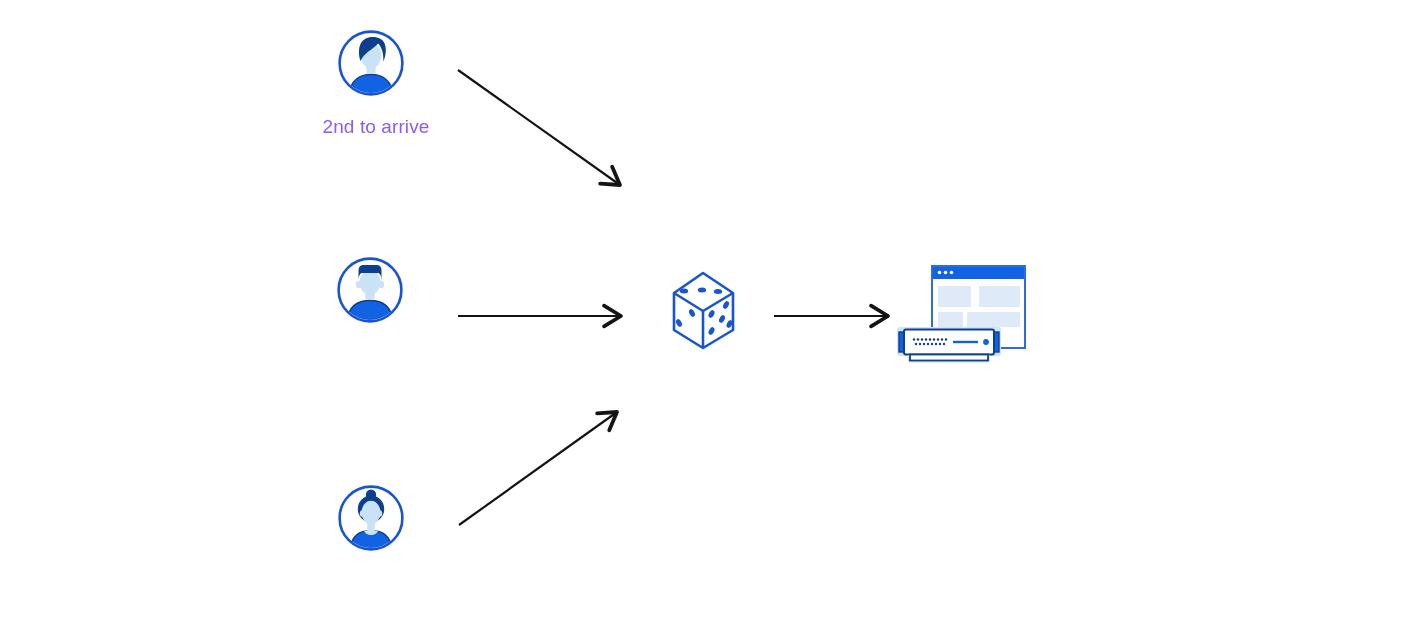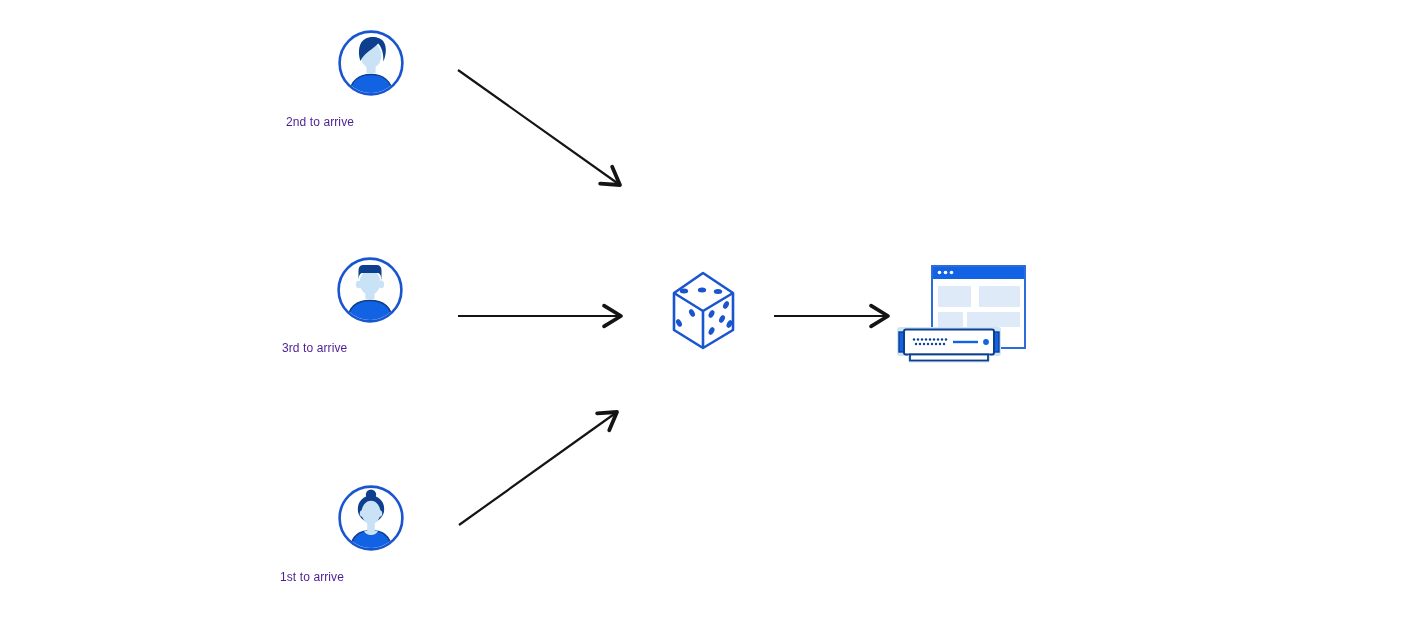--- a/index.html
+++ b/index.html
@@ -2,22 +2,22 @@
 <html><head>
 <meta charset="utf-8">
 <style>
   html,body{margin:0;padding:0;background:#ffffff;}
   .canvas{
     position:relative;width:1405px;height:633px;background:#ffffff;overflow:hidden;
     font-family:"Liberation Sans",sans-serif;color:#1c1c1e;
   }
   .abs{position:absolute;}
   .node-label{
-    position:absolute;width:180px;
-    font-size:12px;line-height:1.35;color:#4c1d95;letter-spacing:.1px;
+    position:absolute;width:180px;text-align:center;
+    font-size:19px;line-height:1.35;color:#8b5cf6;letter-spacing:.1px;
   }
   .origin-label{width:140px;}
   svg{display:block;}
 </style>
 </head>
 <body>
 
 <div class="canvas">
 
   <svg class="abs" style="left:0;top:0" width="1405" height="633" viewBox="0 0 1405 633">
@@ -63,21 +63,20 @@
         <path d="M10,66 C11,49 21,43.5 33,43.5 C45,43.5 55,49 56,66 Z" fill="#1263e4" stroke="#0d3f8e" stroke-width="1.6"></path>
         <rect x="28.4" y="31" width="9.2" height="11" fill="#c9e2f6"></rect>
         <ellipse cx="21.8" cy="27.5" rx="3" ry="3.7" fill="#c9e2f6"></ellipse>
         <ellipse cx="44.2" cy="27.5" rx="3" ry="3.7" fill="#c9e2f6"></ellipse>
         <ellipse cx="33" cy="25.5" rx="10.4" ry="12.4" fill="#c9e2f6"></ellipse>
         <path d="M21.5,25 L21.5,13.5 Q21.5,8 26.5,8 L39.5,8 Q44.5,8 44.5,13.5 L44.5,25
                  C44.5,18.5 43,16 40.5,16 L25.5,16 C23,16 21.5,18.5 21.5,25 Z" fill="#0d3f8e"></path>
       </g>
     </svg>
   </div>
-  <div class="node-label" style="left:282px;top:340px">3rd to arrive</div>
 
   <div class="abs" style="left:338px;top:485px">
     <svg width="66" height="66" viewBox="0 0 66 66">
       <defs>
           <clipPath id="c3">
             <circle cx="33" cy="33" r="30"></circle>
           </clipPath>
         </defs>
       <circle cx="33" cy="33" r="31.4" fill="#ffffff" stroke="#1a55d0" stroke-width="2.6"></circle>
       <g clip-path="url(#c3)">
@@ -85,21 +84,20 @@
         <path d="M26,45.5 C27.5,51.5 38.5,51.5 40,45.5 Z" fill="#c9e2f6"></path>
         <circle cx="33" cy="9.8" r="5.2" fill="#0d3f8e"></circle>
         <ellipse cx="33" cy="24" rx="13.2" ry="13.4" fill="#0d3f8e"></ellipse>
         <rect x="29.2" y="35" width="7.6" height="11" fill="#c9e2f6"></rect>
         <ellipse cx="24.3" cy="28.5" rx="2.5" ry="3.2" fill="#c9e2f6"></ellipse>
         <ellipse cx="41.7" cy="28.5" rx="2.5" ry="3.2" fill="#c9e2f6"></ellipse>
         <ellipse cx="33" cy="27.5" rx="9.5" ry="11.8" fill="#c9e2f6"></ellipse>
       </g>
     </svg>
   </div>
-  <div class="node-label" style="left:280px;top:569px">1st to arrive</div>
 
   <div class="abs" style="left:668px;top:268px">
     <svg width="72" height="86" viewBox="0 0 72 86">
       <g stroke="#1a55d0" stroke-width="2.6" fill="#ffffff" stroke-linejoin="round">
         <path d="M35,5 L65,25 L65,62 L35,80 L6,62 L6,25 Z"></path>
         <path d="M6,25 L35,43 L65,25" fill="none"></path>
         <path d="M35,43 L35,80" fill="none"></path>
       </g>
       <g fill="#1a55d0">
 

